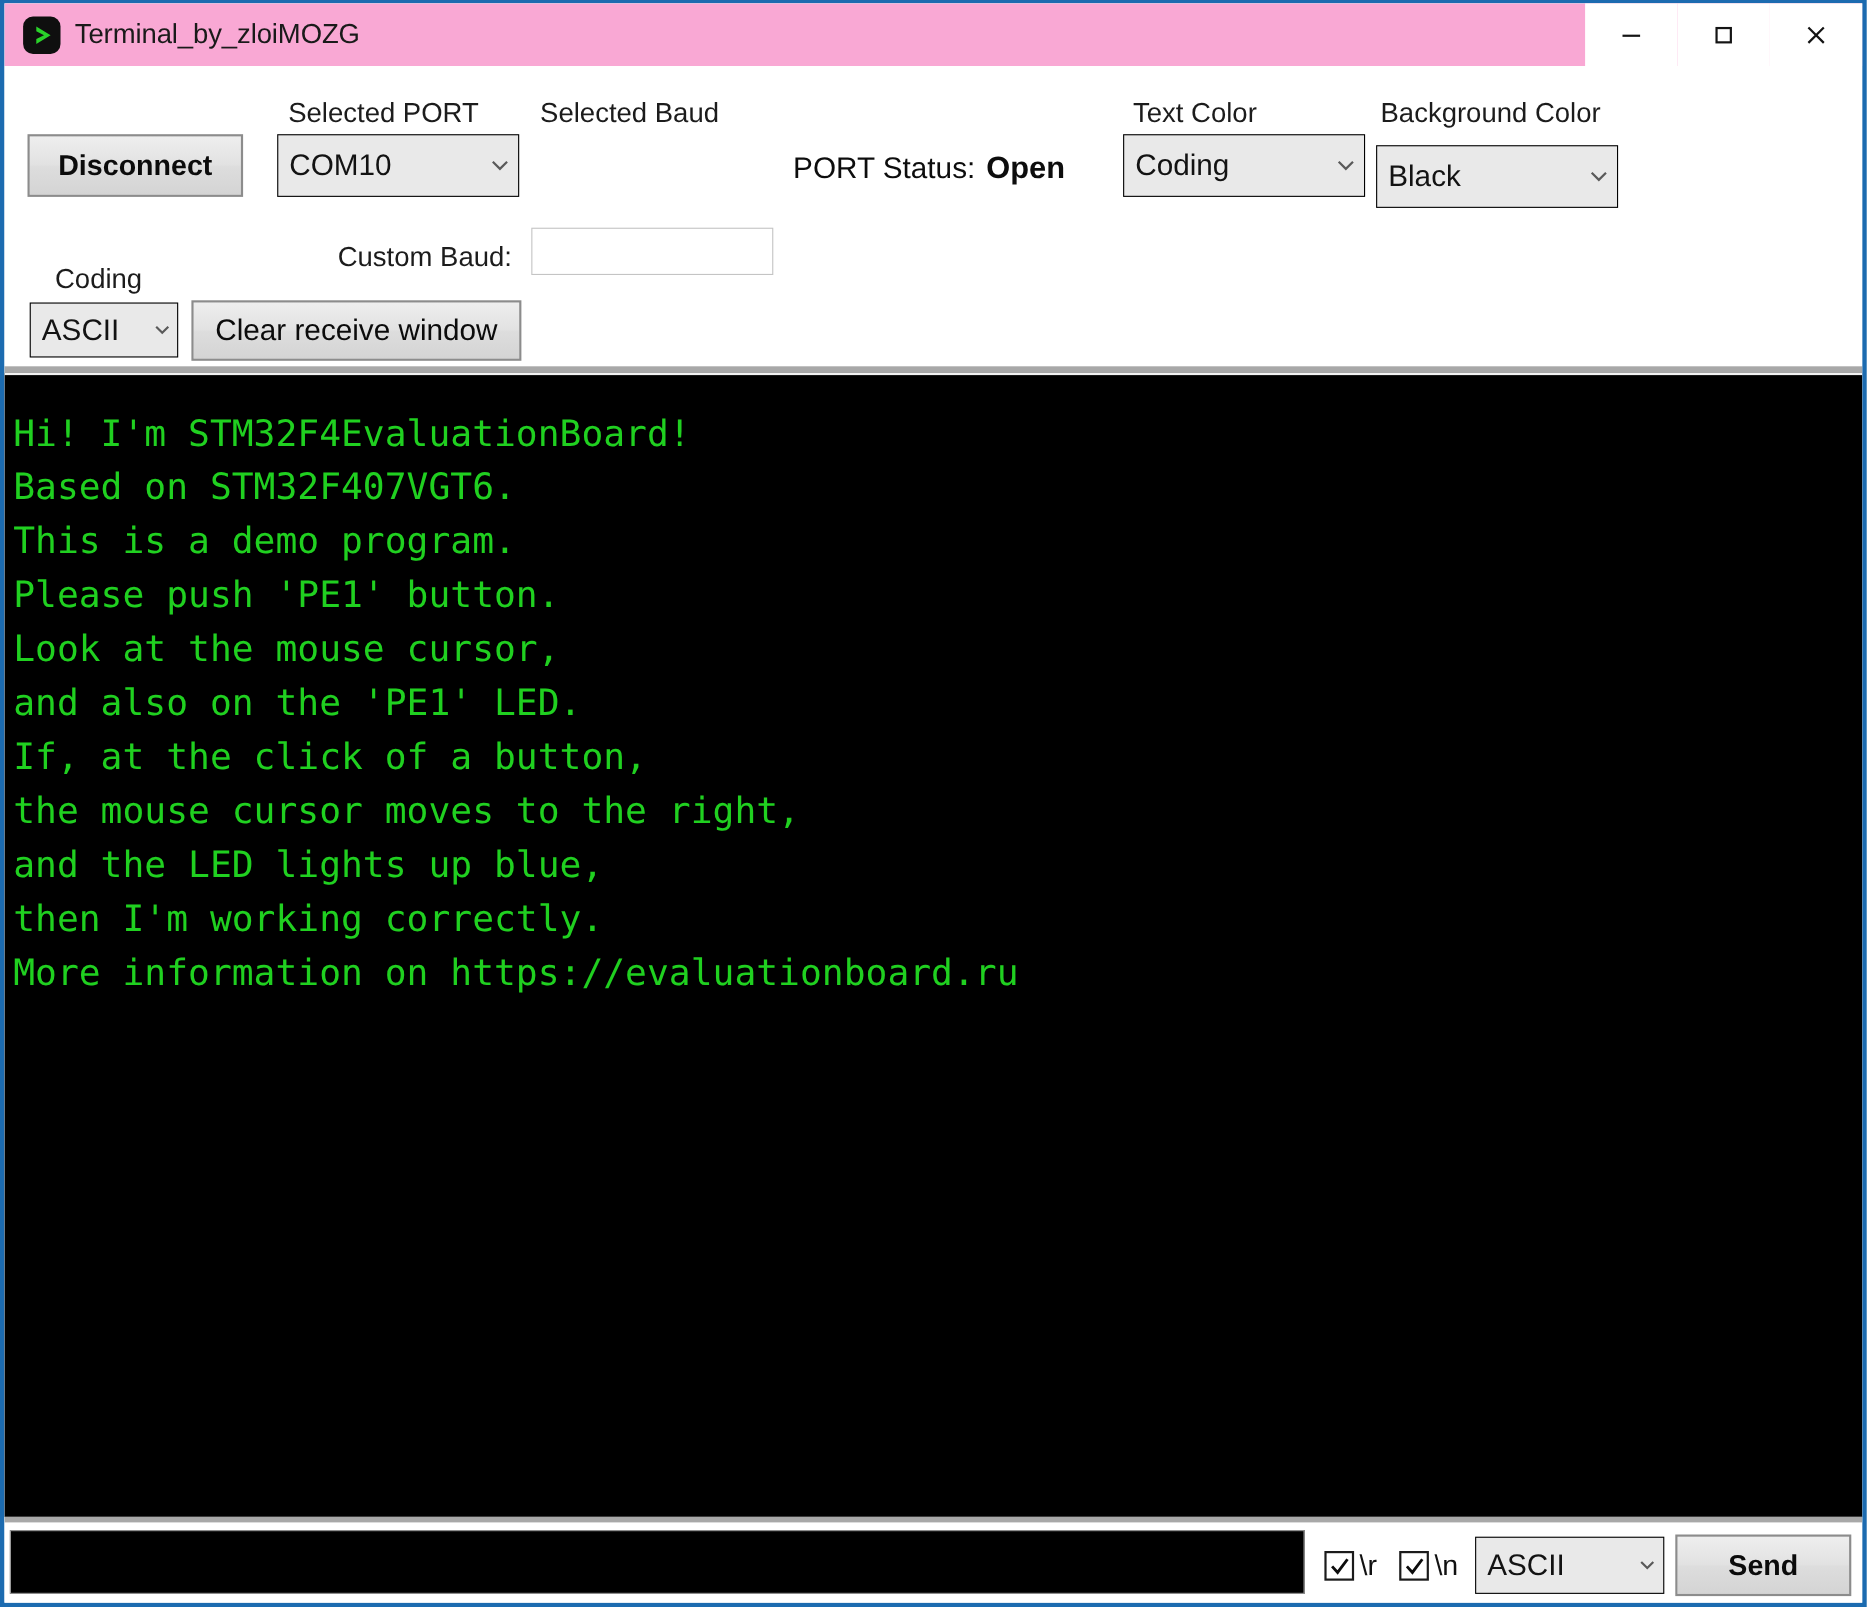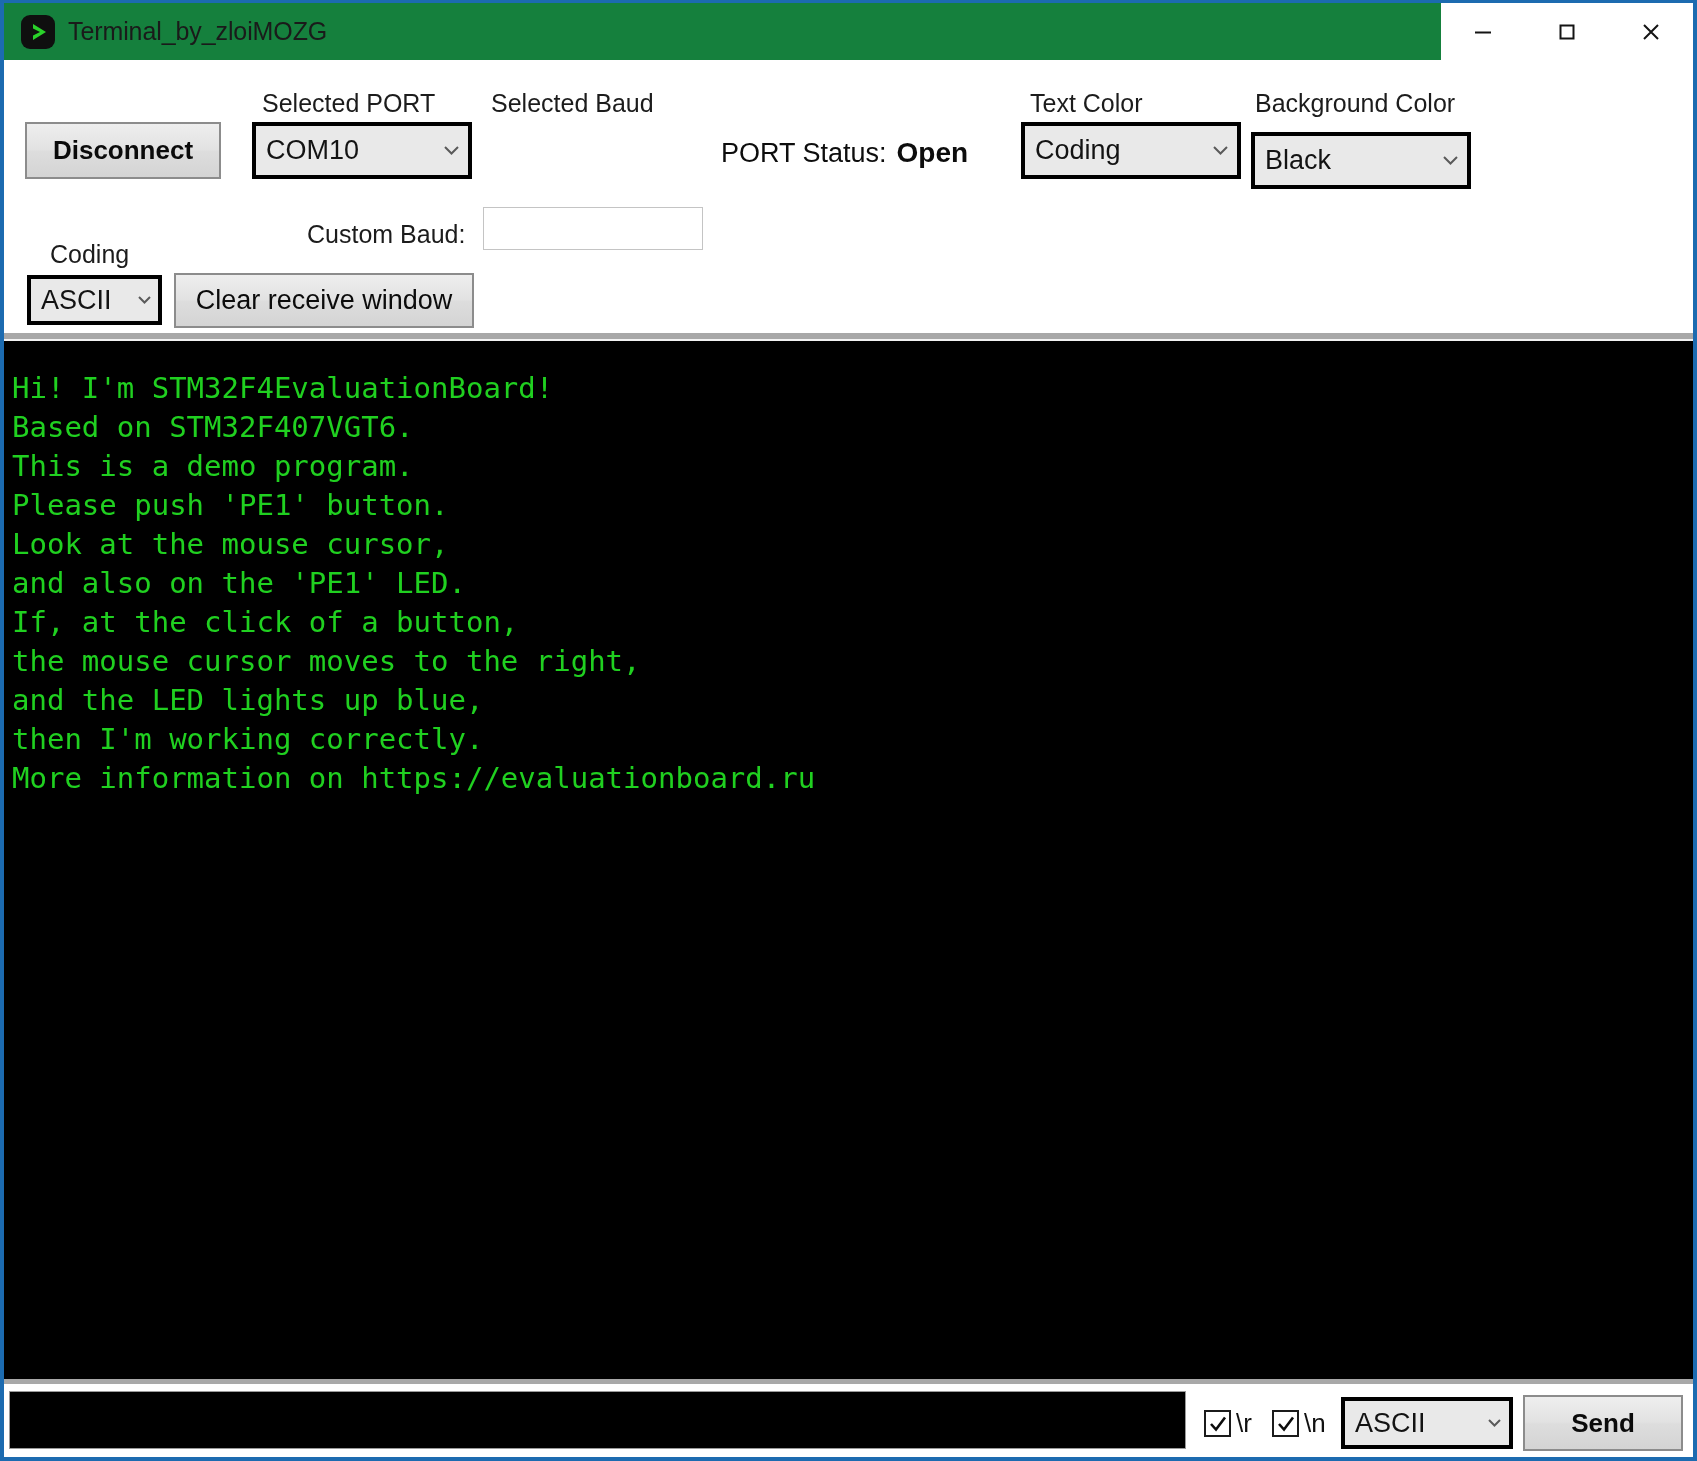--- a/index.html
+++ b/index.html
@@ -19,21 +19,21 @@
     border: 4px solid #1c6bb0;
     border-top-width: 3px;
     overflow: hidden;
   }
 
   
   #titlebar {
     position: absolute;
     left: 0; top: 0;
     width: 1689px; height: 57px;
-    background: #15803d;
+    background: #f9a8d4;
     display: flex;
     align-items: center;
   }
   #app-icon {
     width: 34px; height: 34px;
     margin-left: 17px;
     border-radius: 9px;
     background: #0f0f0f;
     display: flex; align-items: center; justify-content: center;
     flex: 0 0 auto;
@@ -79,21 +79,21 @@
     color: #0b0b0b;
     font-size: 26px;
     font-weight: bold;
     display: flex; align-items: center; justify-content: center;
     font-family: "Liberation Sans", sans-serif;
   }
   .btn.plain { font-weight: normal; font-size: 27px; }
   .combo {
     position: absolute;
     background: #e9e9e9;
-    border: 4px solid #000000;
+    border: 1px solid #000000;
     display: flex; align-items: center;
     font-size: 27px;
     color: #131313;
     padding-left: 10px;
     gap: 21px;
   }
   .combo .cval { flex: 1 1 auto; white-space: nowrap; overflow: hidden; }
   .combo .carrow {
     flex: 0 0 auto;
     width: 34px;
@@ -137,22 +137,22 @@
     left: 0; top: 336px;
     width: 1689px; height: 1040px;
     background: #000000;
     border-top: 2px solid #f3f3f3;
     overflow: hidden;
     padding: 28px 0 0 8px;
   }
   #terminal-text {
     color: #20d020;
     font-family: "DejaVu Sans Mono", monospace;
-    font-size: 29px;
-    line-height: 39px;
+    font-size: 33px;
+    line-height: 49px;
     white-space: pre;
     letter-spacing: 0px;
   }
 
   
   #sendbar {
     position: absolute;
     left: 0; top: 1376px;
     width: 1689px; height: 78px;
     background: #ffffff;

